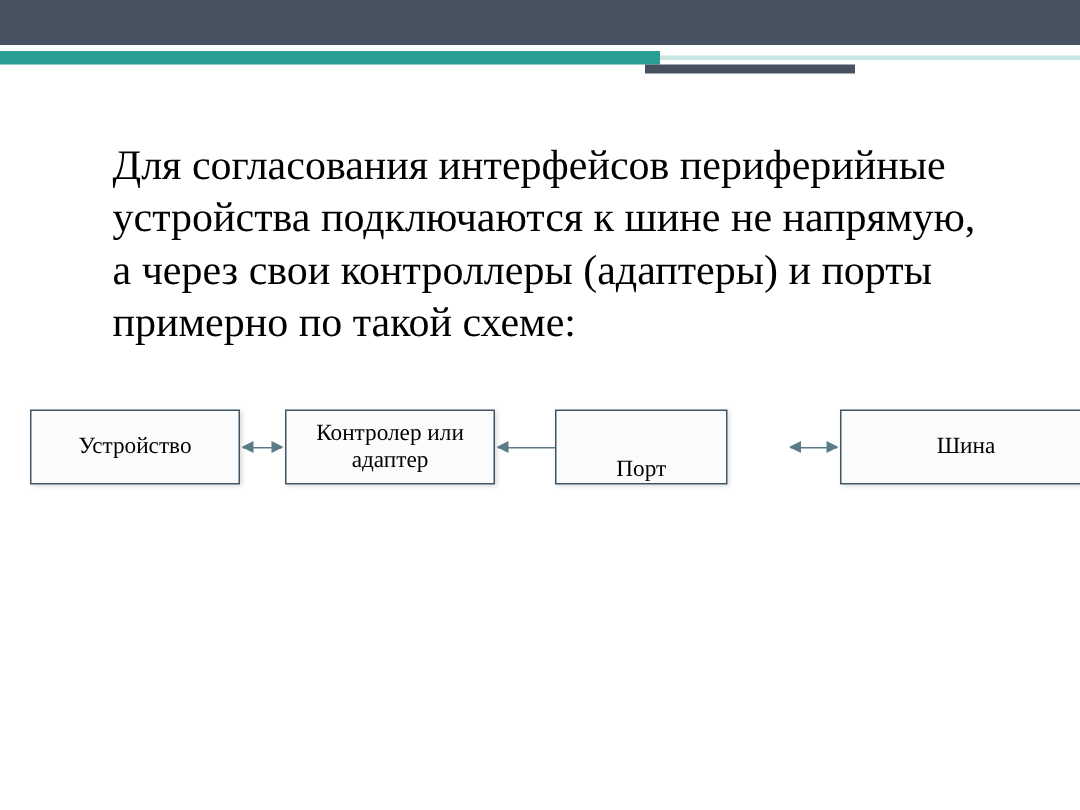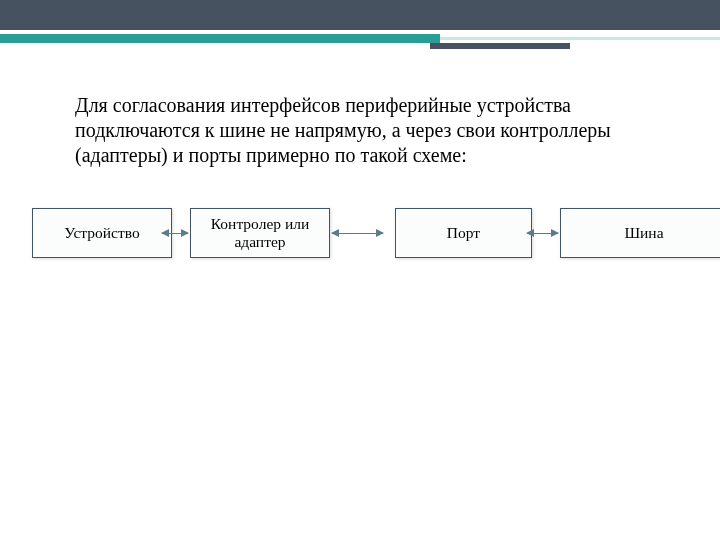--- a/index.html
+++ b/index.html
@@ -45,21 +45,21 @@
   .accent-gray {
     position: absolute;
     left: 430px;
     top: 13px;
     width: 140px;
     height: 6px;
     background: #475261;
   }
   .body-text {
     padding: 45px 60px 0 75px;
-    font-size: 20px;
+    font-size: 28px;
     line-height: 1.25;
     color: #000;
   }
   .diagram {
     position: relative;
     margin-top: 30px;
     height: 70px;
     width: 100%;
   }
   .node {
@@ -71,23 +71,23 @@
     display: flex;
     align-items: center;
     justify-content: center;
     font-size: 15.5px;
     text-align: center;
     color: #000;
     box-sizing: border-box;
     padding: 0 6px;
     box-shadow: 1px 1px 3px rgba(0,0,0,0.15);
   }
-  .pos0 { left: 32px;  width: 140px; }
+  .pos0 { left: 20px;  width: 140px; }
   .pos1 { left: 190px; width: 140px; line-height: 1.15; }
-  .pos2 { left: 395px; width: 137px; }
+  .pos2 { left: 370px; width: 115px; align-items: flex-end; }
   .pos3 { left: 560px; width: 168px; }
   .arrow {
     position: absolute;
     top: 35px;
     height: 1px;
     display: flex;
     align-items: center;
   }
   .arrow-line {
     width: 100%;

